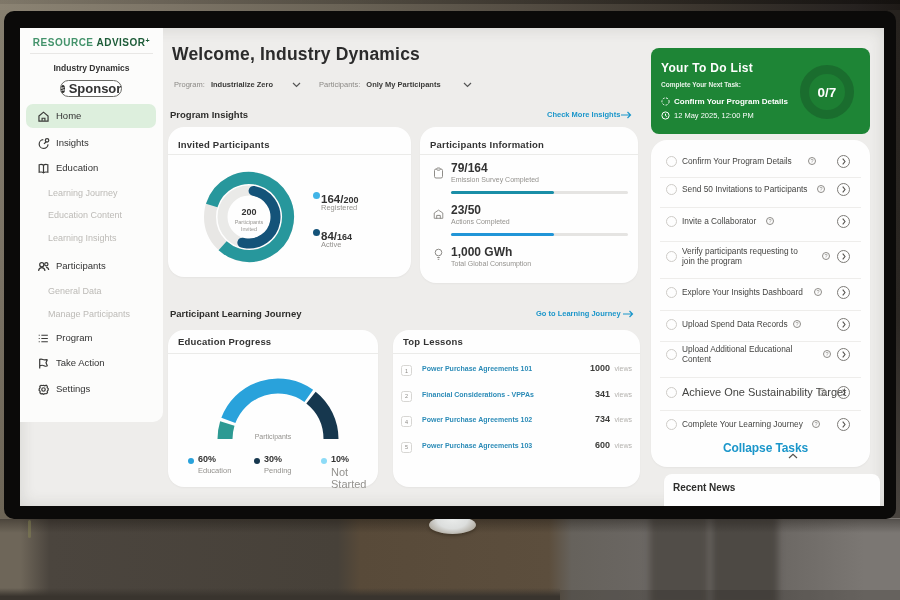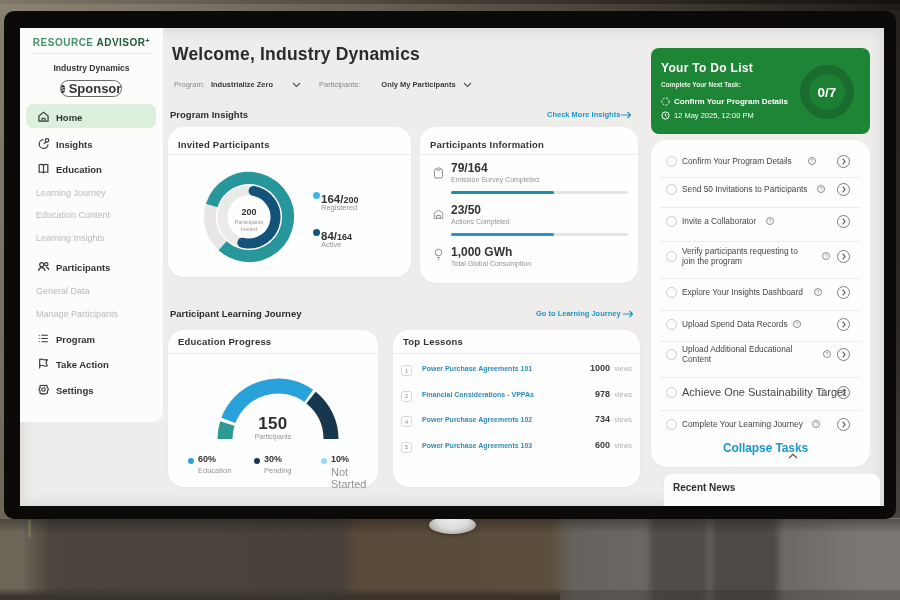--- a/index.html
+++ b/index.html
@@ -1,22 +1,22 @@
 <!DOCTYPE html>
 <html><head><meta charset="utf-8"><style>
 html,body{margin:0;padding:0}
 #stage{position:relative;width:900px;height:600px;overflow:hidden;font-family:"Liberation Sans",sans-serif;background:#4b443b}
 .abs{position:absolute}
 .card{position:absolute;background:#fff;border-radius:16px;box-shadow:0 1px 2px rgba(0,0,0,0.04)}
 .chdr{position:absolute;left:10px;top:8px;font-weight:bold;color:#333;font-size:9.5px;letter-spacing:.2px}
 .cdiv{position:absolute;left:0;right:0;height:1px;background:#ececea}
 .gray{color:#95938f}
 .link{color:#1b97cb;font-weight:bold;font-size:7.5px}
-.nav{position:absolute;left:17px;display:flex;align-items:flex-end;gap:6px;font-size:9.5px;font-weight:bold;color:#333}
-.sub{position:absolute;left:16px;font-size:9px;color:#bdbbb7}
+.nav{position:absolute;left:17px;display:flex;align-items:flex-start;gap:6px;font-size:9.5px;font-weight:normal;color:#333}
+.sub{position:absolute;left:28px;font-size:9px;color:#bdbbb7}
 svg{display:block}
 </style></head>
 <body>
 <div id="stage">
 
   <div class="abs" style="left:0;top:0;width:900px;height:14px;background:linear-gradient(90deg,#8b8373 0%,#7d7567 18%,#6a6356 38%,#544d43 58%,#3b352e 78%,#262220 95%,#1e1a17 100%)"></div>
   <div class="abs" style="left:0;top:0;width:900px;height:4px;background:linear-gradient(90deg,rgba(40,36,30,.12),rgba(10,8,6,.5))"></div>
   <div class="abs" style="left:0;top:10px;width:10px;height:510px;background:linear-gradient(180deg,#867f6f,#7a7264 50%,#6d6556)"></div>
   <div class="abs" style="left:888px;top:10px;width:12px;height:512px;background:linear-gradient(180deg,#26221e,#2b2723 60%,#4a4540)"></div>
 
@@ -100,21 +100,21 @@
           </svg>
         <span>Settings</span>
         </div>
     </div>
 
     <div class="abs" style="left:152px;top:16px;font-size:17.5px;font-weight:bold;color:#2b2b2b;letter-spacing:.2px">Welcome, Industry Dynamics</div>
     <div class="abs" style="left:154px;top:52px;font-size:7.5px;color:#8c8a86">Program: <b style="color:#3a3a38;margin-left:4px">Industrialize Zero</b></div>
     <svg class="abs" style="left:272px;top:54px" width="9" height="6" viewBox="0 0 9 6" fill="none" stroke="#555" stroke-width="1.2">
         <path d="M1 1 4.5 4.5 8 1"></path>
       </svg>
-    <div class="abs" style="left:299px;top:52px;font-size:7.5px;color:#8c8a86">Participants: <b style="color:#3a3a38;margin-left:19px">Only My Participants</b></div>
+    <div class="abs" style="left:299px;top:52px;font-size:7.5px;color:#8c8a86">Participants: <b style="color:#3a3a38;margin-left:4px">Only My Participants</b></div>
     <svg class="abs" style="left:443px;top:54px" width="9" height="6" viewBox="0 0 9 6" fill="none" stroke="#555" stroke-width="1.2">
         <path d="M1 1 4.5 4.5 8 1"></path>
       </svg>
     <div class="abs" style="left:150px;top:81px;font-size:9.5px;font-weight:bold;color:#2e2e2c">Program Insights</div>
     <div class="abs link" style="left:527px;top:82px">Check More Insights</div>
     <svg class="abs" style="left:600px;top:83px" width="12" height="8" viewBox="0 0 12 8" fill="none" stroke="#1b97cb" stroke-width="1.2">
         <path d="M1 4h9.5M7.5 1l3 3-3 3"></path>
       </svg>
 
     <div class="card" style="left:148px;top:99px;width:243px;height:150px">
@@ -174,21 +174,20 @@
       </svg>
 
     <div class="card" style="left:148px;top:302px;width:210px;height:157px">
       <div class="chdr" style="top:6px">Education Progress</div>
       <div class="cdiv" style="top:23px"></div>
       <svg class="abs" style="left:42px;top:41px" width="136" height="70" viewBox="0 0 136 70" fill="none">
         <path d="M15 68 A53 53 0 0 1 17.32 52.5" stroke="#2d9b94" stroke-width="15"></path>
         <path d="M18.36 49.44 A53 53 0 0 1 98.78 24.85" stroke="#29a3dc" stroke-width="15"></path>
         <path d="M100.99 26.52 A53 53 0 0 1 121 68" stroke="#16374e" stroke-width="15"></path>
       </svg>
-      <div class="abs" style="left:0;top:84px;width:210px;text-align:center;font-size:17px;font-weight:bold;color:#2e2e2c;letter-spacing:.3px">150</div>
       <div class="abs gray" style="left:0;top:103px;width:210px;text-align:center;font-size:7px">Participants</div>
       <span class="abs" style="left:20px;top:128px;width:6px;height:6px;border-radius:50%;background:#29a3dc"></span>
       <div class="abs" style="left:30px;top:124px;font-size:9px;font-weight:bold;color:#333">60%</div>
       <div class="abs gray" style="left:30px;top:136px;font-size:7.5px">Education</div>
       <span class="abs" style="left:86px;top:128px;width:6px;height:6px;border-radius:50%;background:#16374e"></span>
       <div class="abs" style="left:96px;top:124px;font-size:9px;font-weight:bold;color:#333">30%</div>
       <div class="abs gray" style="left:96px;top:136px;font-size:7.5px">Pending</div>
       <span class="abs" style="left:153px;top:128px;width:6px;height:6px;border-radius:50%;background:#8edcf8"></span>
       <div class="abs" style="left:163px;top:124px;font-size:9px;font-weight:bold;color:#333">10%</div>
       <div class="abs gray" style="left:163px;top:136px;font-size:11px">Not Started</div>
@@ -200,21 +199,21 @@
       <div class="abs" style="left:8px;top:31px;width:231px">
         <div style="position:relative;height:25.5px">
           <span style="position:absolute;left:0;top:4px;width:9px;height:9px;border:1px solid #d8d7d4;border-radius:2.5px;font-size:5.5px;color:#8c8a86;display:flex;align-items:center;justify-content:center">1</span>
           <span style="position:absolute;left:21px;top:4px;font-size:7px;font-weight:bold;color:#2b8cb8">Power Purchase Agreements 101</span>
           <span style="position:absolute;right:22px;top:2px;font-size:9px;font-weight:bold;color:#3d3d3b">1000</span>
           <span style="position:absolute;right:0;top:4px;font-size:7px;color:#b5b3af">views</span>
         </div>
         <div style="position:relative;height:25.5px">
           <span style="position:absolute;left:0;top:4px;width:9px;height:9px;border:1px solid #d8d7d4;border-radius:2.5px;font-size:5.5px;color:#8c8a86;display:flex;align-items:center;justify-content:center">2</span>
           <span style="position:absolute;left:21px;top:4px;font-size:7px;font-weight:bold;color:#2b8cb8">Financial Considerations - VPPAs</span>
-          <span style="position:absolute;right:22px;top:2px;font-size:9px;font-weight:bold;color:#3d3d3b">978</span>
+          <span style="position:absolute;right:22px;top:2px;font-size:9px;font-weight:bold;color:#3d3d3b">341</span>
           <span style="position:absolute;right:0;top:4px;font-size:7px;color:#b5b3af">views</span>
         </div>
         <div style="position:relative;height:25.5px">
           <span style="position:absolute;left:0;top:4px;width:9px;height:9px;border:1px solid #d8d7d4;border-radius:2.5px;font-size:5.5px;color:#8c8a86;display:flex;align-items:center;justify-content:center">4</span>
           <span style="position:absolute;left:21px;top:4px;font-size:7px;font-weight:bold;color:#2b8cb8">Power Purchase Agreements 102</span>
           <span style="position:absolute;right:22px;top:2px;font-size:9px;font-weight:bold;color:#3d3d3b">734</span>
           <span style="position:absolute;right:0;top:4px;font-size:7px;color:#b5b3af">views</span>
         </div>
         <div style="position:relative;height:25.5px">
           <span style="position:absolute;left:0;top:4px;width:9px;height:9px;border:1px solid #d8d7d4;border-radius:2.5px;font-size:5.5px;color:#8c8a86;display:flex;align-items:center;justify-content:center">5</span>

